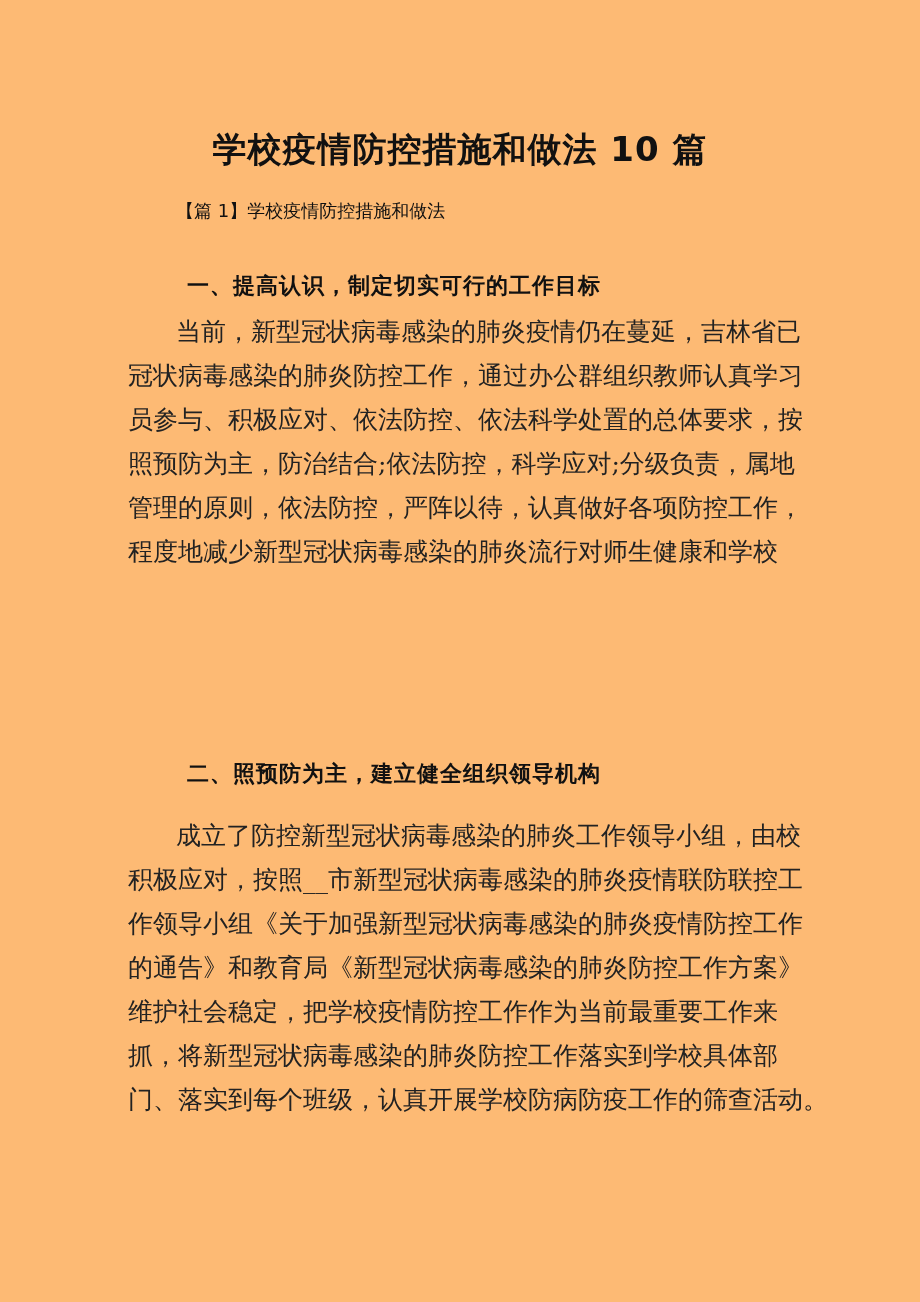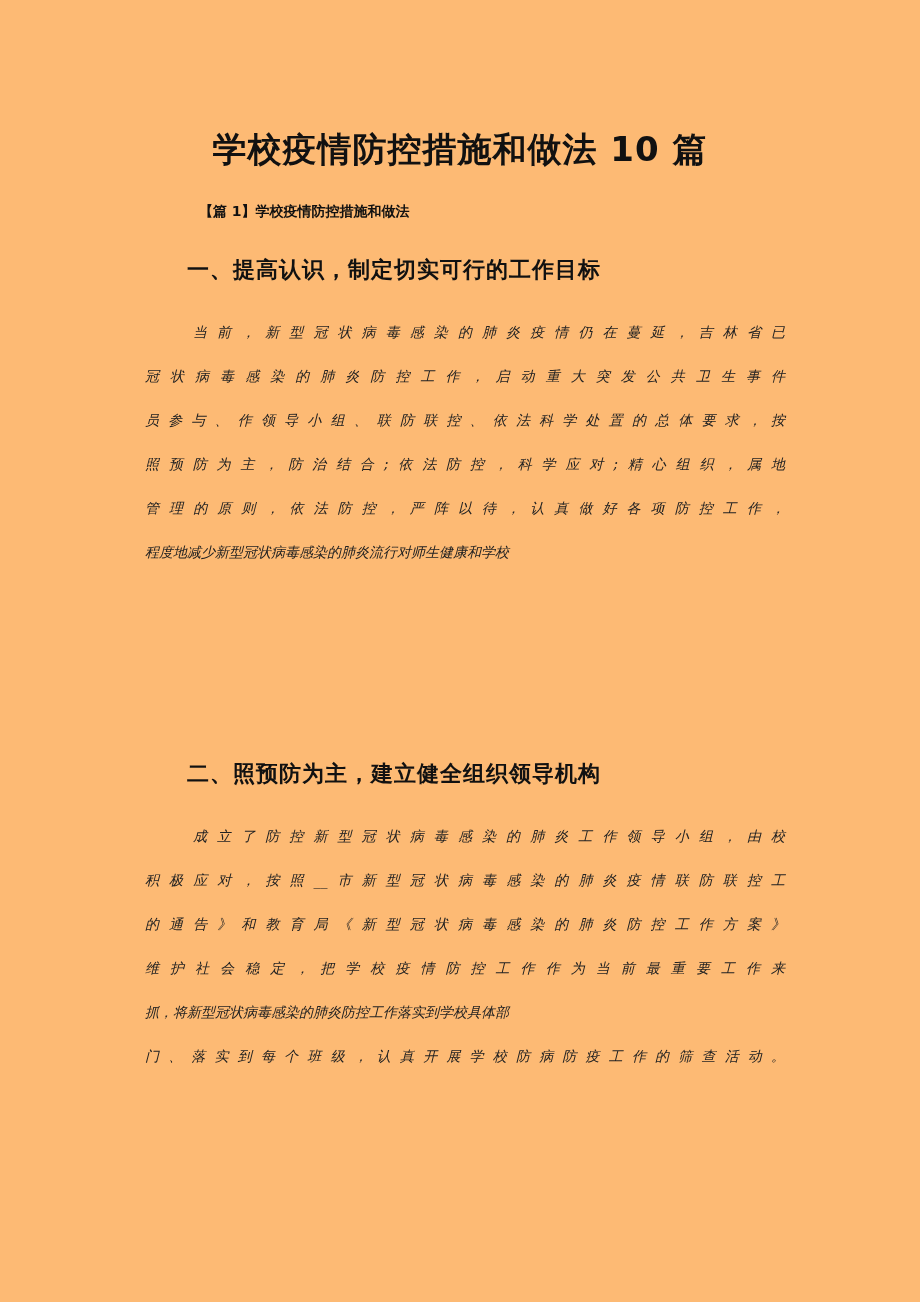--- a/index.html
+++ b/index.html
@@ -30,47 +30,46 @@
       font-family: "DejaVu Sans", sans-serif;
       font-weight: bold;
       font-size: 34px;
       letter-spacing: 1px;
       color: #111;
       line-height: 50px;
     }
     .chapter {
       position: absolute;
       top: 196px;
-      left: 199px;
+      left: 176px;
       font-family: "DejaVu Sans", sans-serif;
-      font-weight: bold;
-      font-size: 14px;
+      font-weight: normal;
+      font-size: 18px;
       color: #111;
       line-height: 30px;
     }
     .heading {
       position: absolute;
       left: 187px;
       font-family: "DejaVu Sans", sans-serif;
       font-weight: bold;
       font-size: 22px;
       color: #111;
       line-height: 36px;
       letter-spacing: 1px;
     }
-    .h1 { top: 252px; }
+    .h1 { top: 268px; }
     .h2 { top: 756px; }
     .para {
       position: absolute;
-      left: 145px;
+      left: 128px;
       width: 640px;
       font-family: "DejaVu Serif", serif;
-      font-size: 14px;
+      font-size: 25px;
       color: #222;
-      font-style: italic;
     }
     .p1 { top: 310px; }
     .p2 { top: 814px; }
     .line {
       display: block;
       height: 44px;
       line-height: 44px;
       white-space: nowrap;
       text-align: justify;
       text-align-last: justify;
@@ -84,31 +83,32 @@
 <div class="page">
 
   <div class="title">学校疫情防控措施和做法 10 篇</div>
 
   <div class="chapter">【篇 1】学校疫情防控措施和做法</div>
 
   <div class="heading h1">一、提高认识，制定切实可行的工作目标</div>
 
   <div class="para p1">
     <span class="line first">当前，新型冠状病毒感染的肺炎疫情仍在蔓延，吉林省已</span>
-    <span class="line">冠状病毒感染的肺炎防控工作，启动重大突发公共卫生事件</span>
-    <span class="line">员参与、作领导小组、联防联控、依法科学处置的总体要求，按</span>
-    <span class="line">照预防为主，防治结合;依法防控，科学应对;精心组织，属地</span>
+    <span class="line">冠状病毒感染的肺炎防控工作，通过办公群组织教师认真学习</span>
+    <span class="line">员参与、积极应对、依法防控、依法科学处置的总体要求，按</span>
+    <span class="line">照预防为主，防治结合;依法防控，科学应对;分级负责，属地</span>
     <span class="line">管理的原则，依法防控，严阵以待，认真做好各项防控工作，</span>
     <span class="line last">程度地减少新型冠状病毒感染的肺炎流行对师生健康和学校</span>
   </div>
 
   <div class="heading h2">二、照预防为主，建立健全组织领导机构</div>
 
   <div class="para p2">
     <span class="line first">成立了防控新型冠状病毒感染的肺炎工作领导小组，由校</span>
     <span class="line">积极应对，按照__市新型冠状病毒感染的肺炎疫情联防联控工</span>
+    <span class="line">作领导小组《关于加强新型冠状病毒感染的肺炎疫情防控工作</span>
     <span class="line">的通告》和教育局《新型冠状病毒感染的肺炎防控工作方案》</span>
     <span class="line">维护社会稳定，把学校疫情防控工作作为当前最重要工作来</span>
     <span class="line last">抓，将新型冠状病毒感染的肺炎防控工作落实到学校具体部</span>
     <span class="line">门、落实到每个班级，认真开展学校防病防疫工作的筛查活动。</span>
   </div>
 
 </div>
 
 </body></html>

